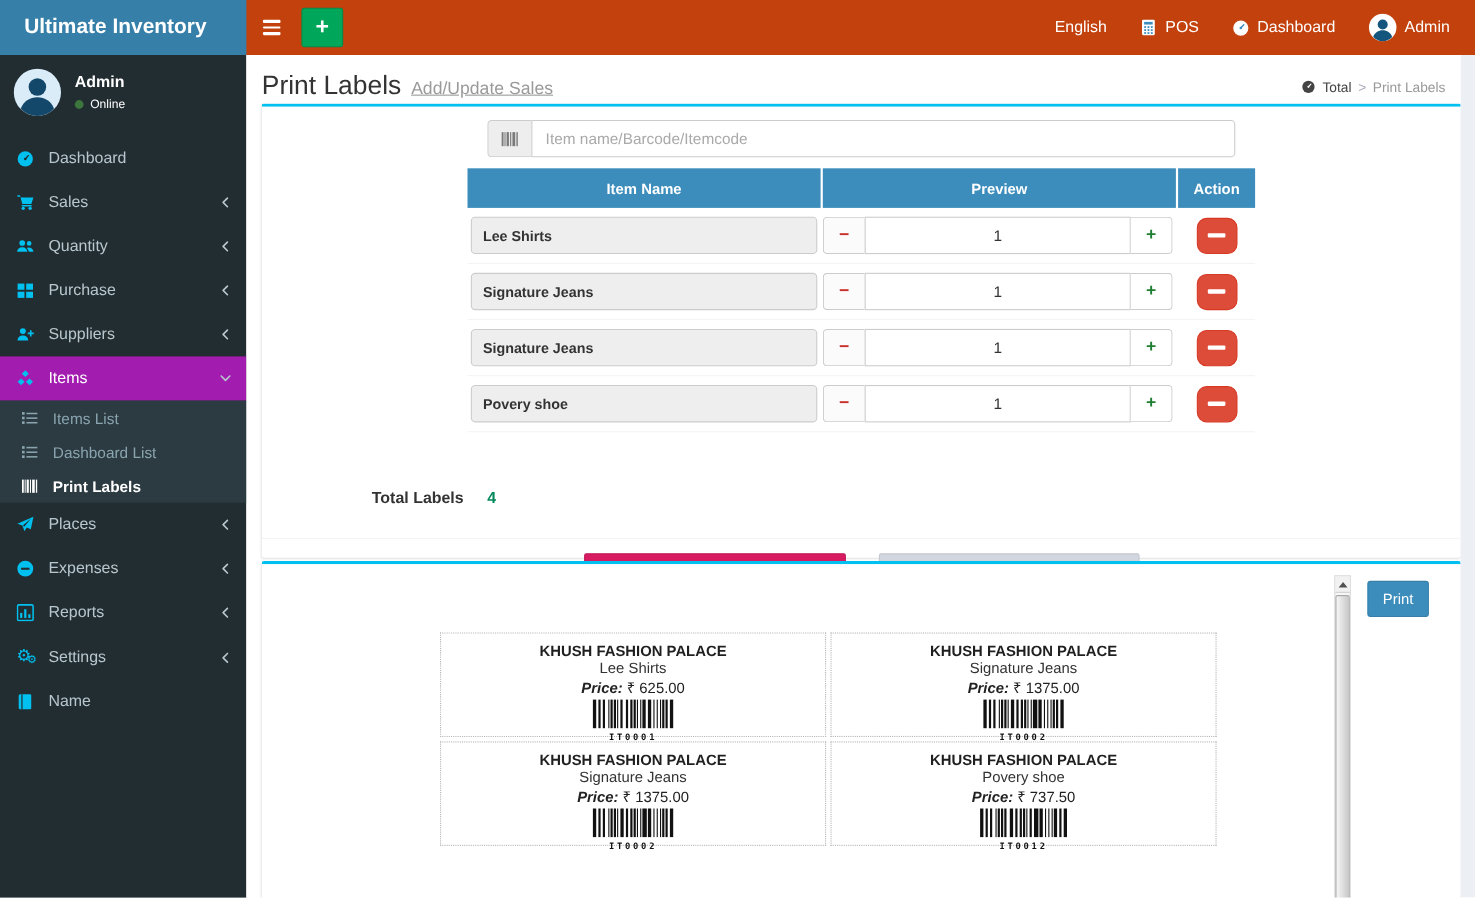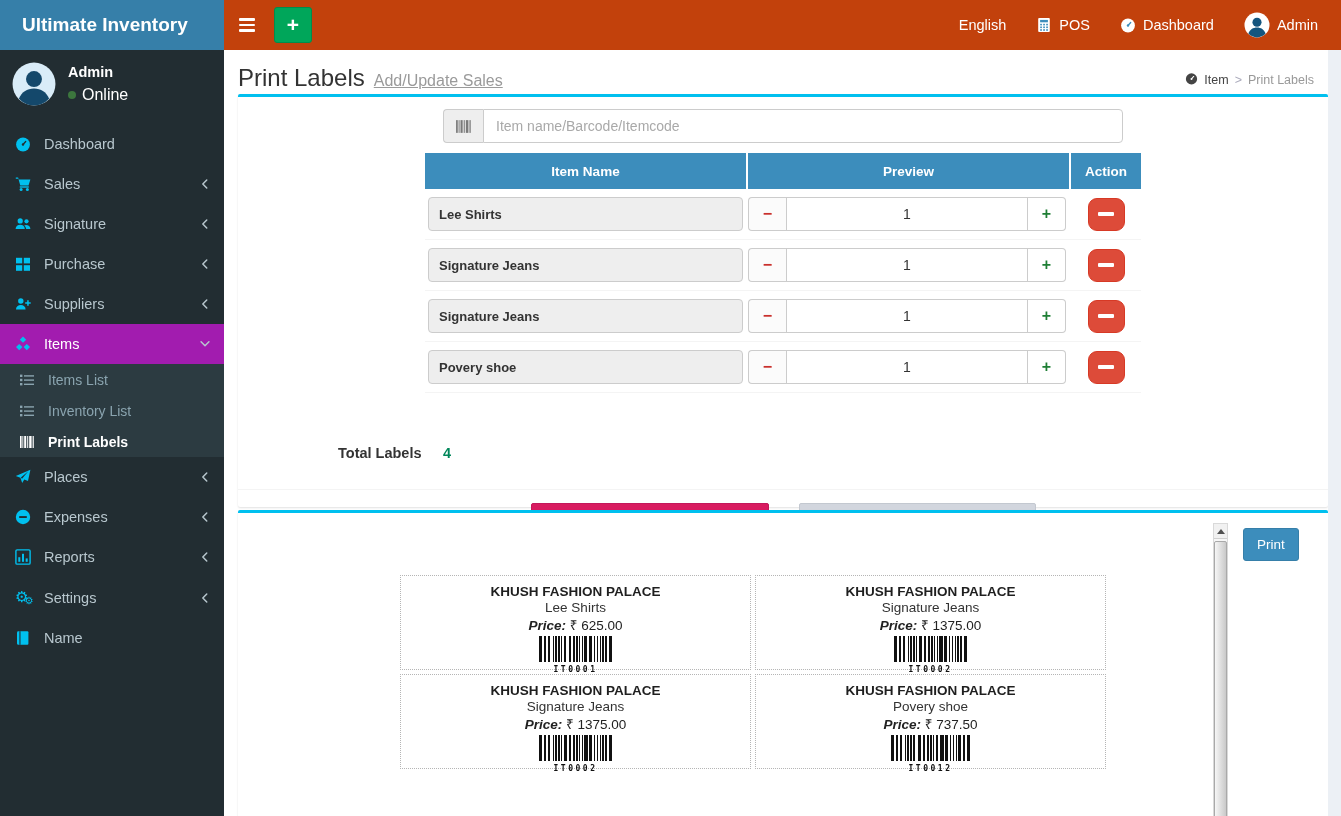--- a/index.html
+++ b/index.html
@@ -24,21 +24,21 @@
   .nav-link .nav-avatar svg { width:26px; height:26px; }
 
   
   .sidebar { position:absolute; left:0; top:50px; width:224px; height:766px;
     background:#222d32; --icon-bg:#222d32; }
   .user-panel { display:flex; align-items:center; padding:12px 10px 14px 12px; gap:12px; }
   .user-avatar svg { width:44px; height:44px; display:block; }
   .user-name { color:#fff; font-weight:bold; font-size:14.5px; }
   .user-status { display:flex; align-items:center; gap:6px; margin-top:6px; }
   .dot { width:8px; height:8px; border-radius:50%; background:#3c763d; }
-  .status-label { color:#fff; font-size:16px; }
+  .status-label { color:#fff; font-size:11px; }
   .smenu { margin-top:4px; }
   .smenu-item { position:relative; display:flex; align-items:center; padding:12px 15px;
     color:#b8c7ce; font-size:14.5px; cursor:pointer; }
   .smenu-item.active-parent { background:#a21caf; color:#fff; }
   .sicon { width:22px; margin-right:7px; color:#00c0ef; display:flex; align-items:center; }
   .sicon svg { width:16px; height:16px; display:block; }
   .chev { position:absolute; right:12px; width:14px; height:14px; color:#b8c7ce; }
   .chev svg { width:14px; height:14px; display:block; }
   .subm { background:#2c3b41; --icon-bg:#2c3b41; }
   .subm .smenu-item { padding:7.5px 15px 7.5px 19px; color:#8aa4af; font-size:14px; }
@@ -241,21 +241,21 @@
       </div>
       <div class="smenu-item">
         <span class="sicon">
           <svg viewBox="0 0 16 16" fill="currentColor">
             <circle cx="5.2" cy="4.9" r="2.6"></circle>
             <path d="M0.6 12.9c0-2.6 2.1-4.2 4.6-4.2s4.6 1.6 4.6 4.2z"></path>
             <circle cx="11.5" cy="5.3" r="2.1"></circle>
             <path d="M11 9c2.4 0 4.4 1.5 4.4 3.9h-4.2c-.2-1.5-.9-2.7-2-3.5z"></path>
           </svg>
         </span>
-        <span class="slabel">Signature</span>
+        <span class="slabel">Quantity</span>
         <span class="chev">
           <svg viewBox="0 0 16 16" fill="none" stroke="currentColor" stroke-width="1.7" stroke-linecap="round" stroke-linejoin="round">
             <polyline points="10,3.5 5.5,8 10,12.5"></polyline>
           </svg>
         </span>
       </div>
       <div class="smenu-item">
         <span class="sicon">
           <svg viewBox="0 0 16 16" fill="currentColor">
             <rect x="1" y="1.8" width="6.2" height="5.6"></rect>
@@ -319,21 +319,21 @@
           <span class="sicon">
             <svg viewBox="0 0 16 16" fill="currentColor">
               <rect x="1" y="2.6" width="2.4" height="2.4"></rect>
               <rect x="5" y="3.2" width="10" height="1.4"></rect>
               <rect x="1" y="6.8" width="2.4" height="2.4"></rect>
               <rect x="5" y="7.4" width="10" height="1.4"></rect>
               <rect x="1" y="11" width="2.4" height="2.4"></rect>
               <rect x="5" y="11.6" width="10" height="1.4"></rect>
             </svg>
           </span>
-          <span class="slabel">Inventory List</span>
+          <span class="slabel">Dashboard List</span>
         </div>
         <div class="smenu-item active">
           <span class="sicon">
             <svg viewBox="0 0 16 16" fill="currentColor">
               <rect x="1" y="2" width="1.6" height="12"></rect>
               <rect x="3.4" y="2" width="0.9" height="12"></rect>
               <rect x="5.2" y="2" width="2" height="12"></rect>
               <rect x="8.2" y="2" width="1" height="12"></rect>
               <rect x="10.2" y="2" width="2.4" height="12"></rect>
               <rect x="13.6" y="2" width="1.2" height="12"></rect>
@@ -412,21 +412,21 @@
   <div class="page-header">
     <span class="page-title">Print Labels</span>
     <span class="page-subtitle">Add/Update Sales</span>
   </div>
   <div class="breadcrumb">
     <span class="crumb-icon"><svg viewBox="0 0 16 16">
           <circle cx="8" cy="8.5" r="6.9" fill="currentColor"></circle>
           <rect x="7.35" y="3.8" width="1.3" height="5.4" rx="0.65" style="fill:var(--icon-bg)" transform="rotate(42 8 8.5)"></rect>
           <circle cx="8" cy="8.5" r="1.2" style="fill:var(--icon-bg)"></circle>
         </svg></span>
-    <span>Item</span>
+    <span>Total</span>
     <span class="crumb-sep">&gt;</span>
     <span class="crumb-current">Print Labels</span>
   </div>
 
   <div class="box box-form">
     <div class="search-group">
       <span class="search-addon">
           <svg viewBox="0 0 16 16" fill="currentColor">
             <rect x="1" y="2" width="1.6" height="12"></rect>
             <rect x="3.4" y="2" width="0.9" height="12"></rect>

